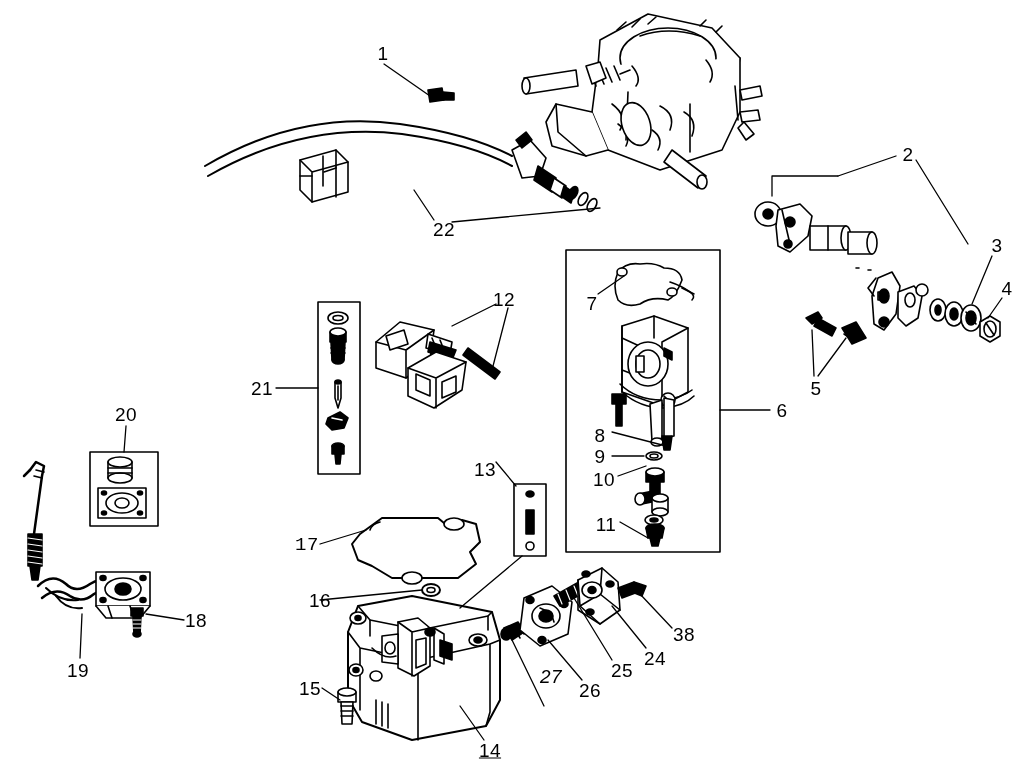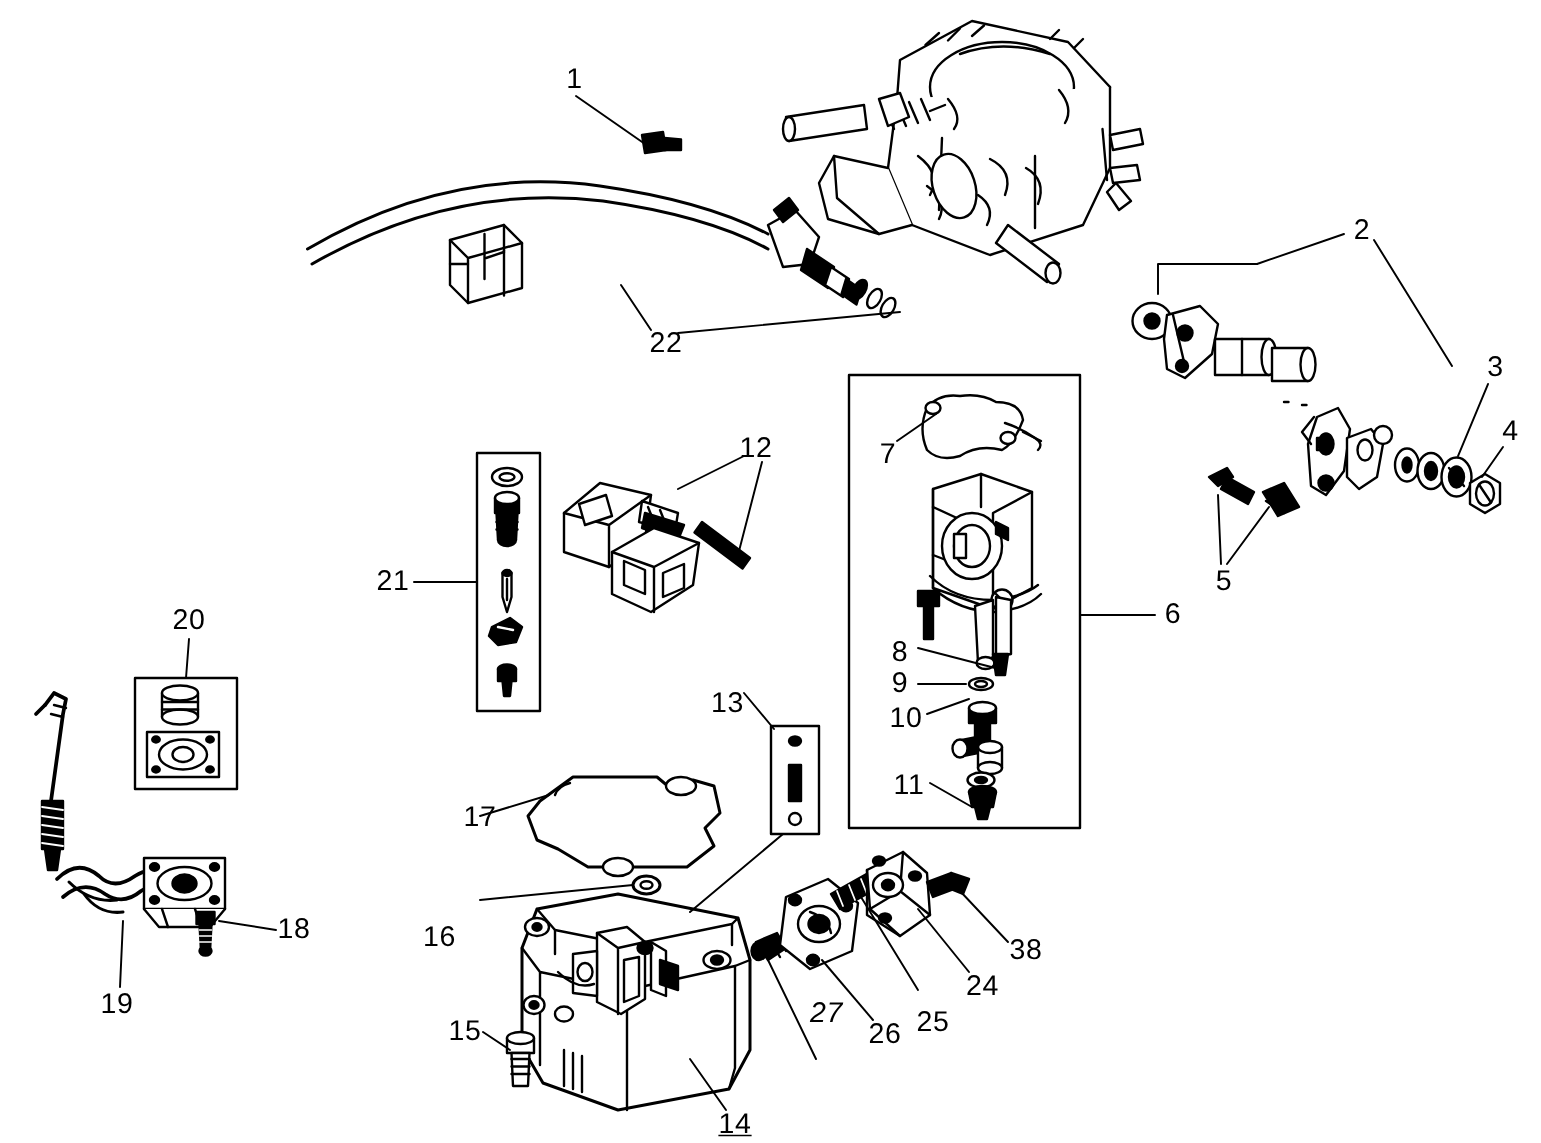--- a/index.html
+++ b/index.html
@@ -453,27 +453,27 @@
     <div class="callout" style="left:782px; top:410px;">6</div>
     <div class="callout" style="left:592px; top:303px;">7</div>
     <div class="callout" style="left:600px; top:435px;">8</div>
     <div class="callout" style="left:600px; top:456px;">9</div>
     <div class="callout" style="left:604px; top:479px;">10</div>
     <div class="callout" style="left:606px; top:524px;text-align:center;">11</div>
     <div class="callout" style="left:504px; top:299px;">12</div>
     <div class="callout" style="left:485px; top:459px;margin-top:10px;">13</div>
     <div class="callout" style="left:490px; top:750px;text-decoration:underline;">14</div>
     <div class="callout" style="left:310px; top:688px;">15</div>
-    <div class="callout" style="left:293px; top:600px;margin-top:25px;">16</div>
-    <div class="callout" style="left:320px; top:545px;">17</div>
+    <div class="callout" style="left:320px; top:600px;">16</div>
+    <div class="callout" style="left:307px; top:545px;font-family:Liberation Mono, monospace;">17</div>
     <div class="callout" style="left:196px; top:620px;">18</div>
     <div class="callout" style="left:78px;  top:670px;">19</div>
     <div class="callout" style="left:126px; top:414px;">20</div>
     <div class="callout" style="left:262px; top:388px;">21</div>
     <div class="callout" style="left:444px; top:229px;">22</div>
     <div class="callout" style="left:684px; top:634px;">38</div>
     <div class="callout" style="left:655px; top:658px;">24</div>
-    <div class="callout" style="left:622px; top:670px;margin-top:12px;">25</div>
+    <div class="callout" style="left:622px; top:670px;">25</div>
     <div class="callout" style="left:590px; top:690px;">26</div>
     <div class="callout" style="left:551px; top:676px;font-style:italic;">27</div>
   </div>
 
 </div>
 
 </body></html>

